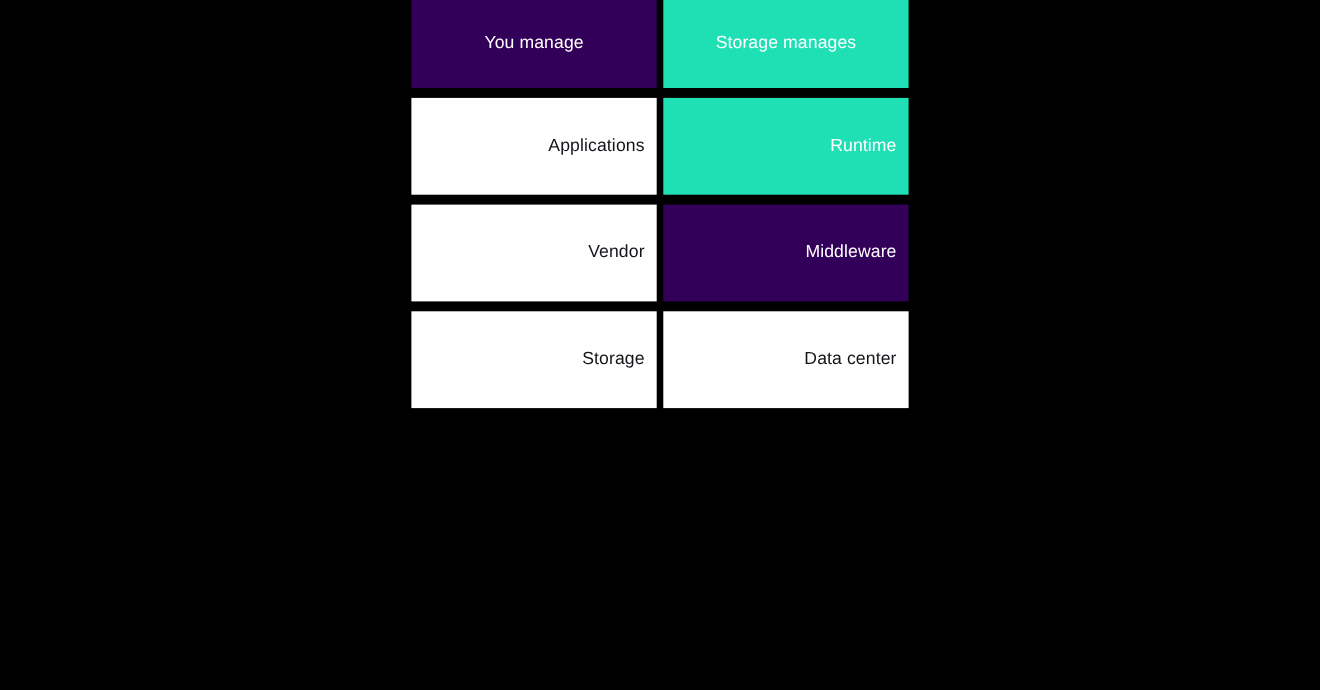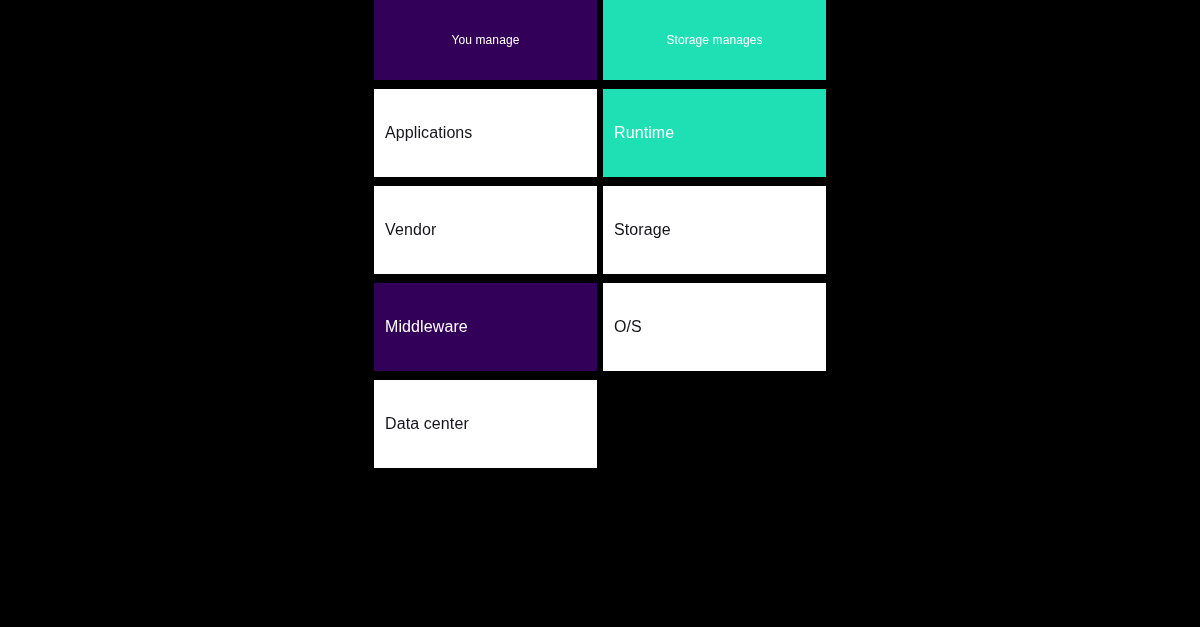--- a/index.html
+++ b/index.html
@@ -38,33 +38,33 @@
     overflow: hidden;
   }
 
   .cell.head {
     height: 102px;
     justify-content: center;
     text-align: center;
     padding: 0 10px;
   }
   .cell.head .label {
-    font-size: 12px;
+    font-size: 16px;
     line-height: 1.2;
     letter-spacing: 0.1px;
     color: #ffffff;
     font-weight: 400;
     position: relative;
     top: 11px;           
   }
 
   
   .cell.body {
     height: 88px;
-    justify-content: flex-start;
+    justify-content: flex-end;
     padding: 0 11px;
   }
   .cell.body .label {
     font-size: 16px;
     line-height: 1.25;
     letter-spacing: 0.1px;
     font-weight: 400;
   }
 
   
@@ -92,29 +92,26 @@
       <span class="label on-light">Applications</span>
     </div>
 
     <div class="cell body fill-teal">
       <span class="label on-dark">Runtime</span>
     </div>
 
     <div class="cell body fill-white">
       <span class="label on-light">Vendor</span>
     </div>
-    <div class="cell body fill-white">
-      <span class="label on-light">Storage</span>
-    </div>
-
     <div class="cell body fill-purple">
       <span class="label on-dark">Middleware</span>
     </div>
 
     <div class="cell body fill-white">
-      <span class="label on-light">O/S</span>
+      <span class="label on-light">Storage</span>
     </div>
+
     <div class="cell body fill-white">
       <span class="label on-light">Data center</span>
     </div>
 
   </div>
 </div>
 
 </body></html>

